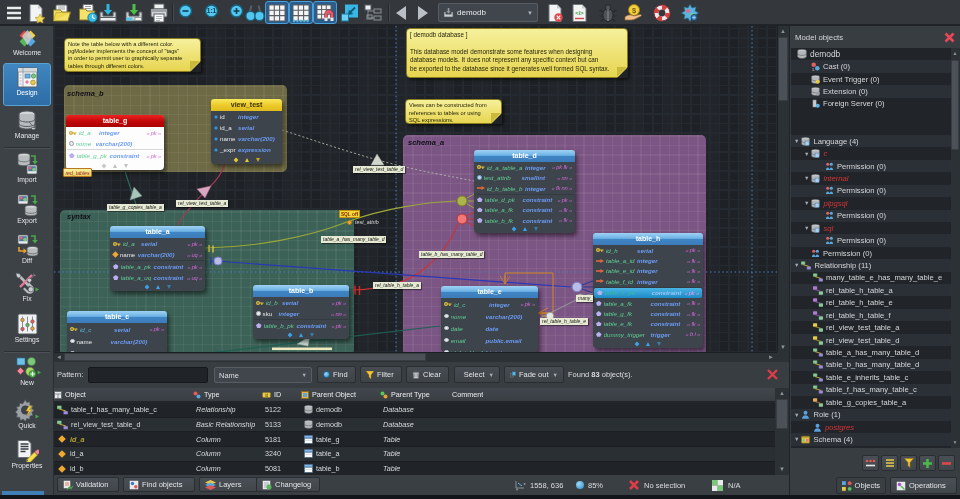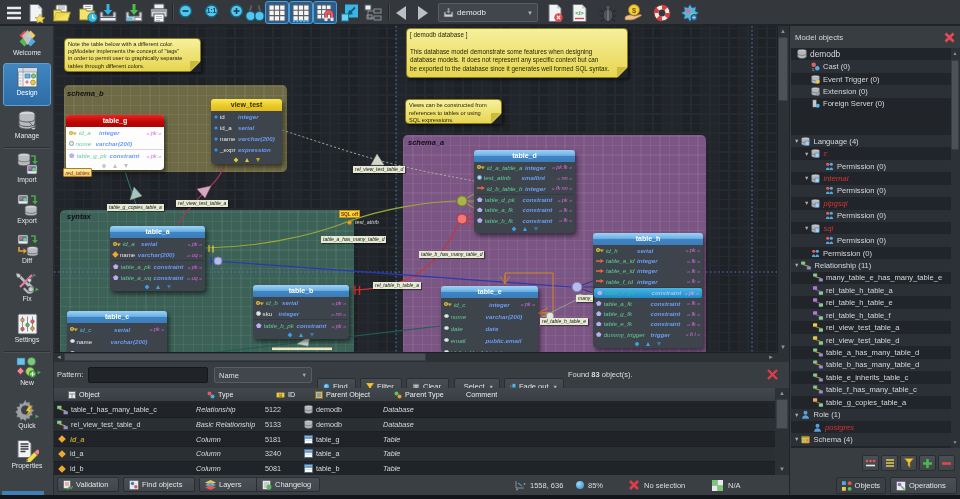--- a/index.html
+++ b/index.html
@@ -48,21 +48,21 @@
 .note{position:absolute;background:linear-gradient(#f6f09c,#e7d550);border:1px solid #8a7d1e;border-radius:4px;color:#25250a;font-size:5.9px;line-height:7.8px;padding:2px 3px;box-shadow:2px 2px 3px rgba(0,0,0,.5)}
 .note i{position:absolute;right:-1px;bottom:-1px;width:11px;height:11px;background:#1e2226;clip-path:polygon(100% 0,100% 100%,0 100%)}
 .note b{position:absolute;right:0;bottom:0;width:10px;height:10px;background:#c9b93c;clip-path:polygon(0 0,100% 0,0 100%)}
 .rlab{position:absolute;background:#e6e9d4;color:#16160e;font-style:italic;font-size:5px;line-height:7px;padding:0 2px;box-shadow:1px 1px 1px rgba(0,0,0,.45);white-space:nowrap;z-index:6}
 
 .sb{position:absolute;background:#2c3136}
 .sbh{position:absolute;background:#4b5157;border:1px solid #383d42;border-radius:1px}
 .sbarr{position:absolute;color:#8d9399;font-size:6px;line-height:8px;text-align:center}
 
 #findbar{position:absolute;left:54px;top:362px;width:735px;height:26px;background:#383d42;color:#dcdee0;font-size:7.5px}
-.btn{position:absolute;top:16px;height:17px;background:linear-gradient(#474c52,#3e4348);border:1px solid #2a2e32;border-radius:2px;color:#e2e4e6;font-size:7.5px;display:flex;align-items:center;padding:0 5px;gap:3px}
+.btn{position:absolute;top:4px;height:17px;background:linear-gradient(#474c52,#3e4348);border:1px solid #2a2e32;border-radius:2px;color:#e2e4e6;font-size:7.5px;display:flex;align-items:center;padding:0 5px;gap:3px}
 #objtable{position:absolute;left:54px;top:388px;width:735px;height:87px;background:#24282c;font-size:7.2px;color:#d8dadc}
 .oth{position:absolute;left:0;top:0;width:735px;height:14px;background:linear-gradient(#42474d,#393e43);border-bottom:1px solid #22262a;display:flex;align-items:center;color:#eceeF0}
 .otr{position:absolute;left:0;width:721px;height:14.7px;display:flex;align-items:center;border-bottom:1px solid #1b1f23}
 .cell{display:flex;align-items:center;gap:3px;overflow:hidden;white-space:nowrap}
 #statusbar{position:absolute;left:54px;top:475px;width:906px;height:20px;background:#3a3f44;color:#dcdee0;font-size:7.5px}
 #bottomstrip{position:absolute;left:0;top:495px;width:960px;height:4px;background:#121519}
 .sbtn{position:absolute;top:2px;height:15px;font-size:7.5px;color:#e2e4e6;background:linear-gradient(#4a4f55,#41464b);border:1px solid #2a2e32;border-radius:2px;display:flex;align-items:center;padding:0 5px;gap:3px}
 
 #rpanel{position:absolute;left:789px;top:26px;width:171px;height:469px;background:#383d42;border-left:1px solid #202428}
 #tree{position:absolute;left:1px;top:22px;width:160px;height:400px;background:#212529;overflow:hidden;font-size:7.6px;color:#d6d8da}
@@ -799,21 +799,21 @@
         <rect x="0.5" y="3" width="5" height="5.5" fill="#4a5056" stroke="#7a8086" stroke-width=".6"></rect>
         <rect x="3.5" y="0.5" width="5" height="5.5" fill="#58b8e8" stroke="#2a6a92" stroke-width=".6"></rect>
       </svg>Fade out<span style="color:#aab0b6;font-size:5.5px;margin-left:1px">▼</span></div>
  <span class="abs" style="left:514px;top:8px">Found <b>83</b> object(s).</span>
  <svg class="abs" style="left:712px;top:6px" width="13" height="13" viewBox="0 0 13 13">
       <path d="M2 2l9 9M11 2l-9 9" stroke="#e03c48" stroke-width="2.4"></path>
     </svg>
 </div>
 <div id="objtable">
  <div class="oth">
-  <span class="cell" style="margin-left:14px;width:139px"><svg width="8" height="8" viewBox="0 0 8 8">
+  <span class="cell" style="margin-left:0;width:139px"><svg width="8" height="8" viewBox="0 0 8 8">
           <rect x=".5" y=".5" width="7" height="7" fill="#e8eaec" stroke="#6a6e72"></rect>
           <path d="M.5 3h7M4 3v4.5" stroke="#6a6e72" stroke-width=".7"></path>
         </svg>Object</span>
   <span class="cell" style="width:69px"><svg width="8" height="8" viewBox="0 0 8 8">
           <circle cx="2.5" cy="2.5" r="2" fill="#e85858"></circle>
           <circle cx="5.5" cy="5.5" r="2" fill="#58a8e0"></circle>
         </svg>Type</span>
   <span class="cell" style="width:39px"><svg width="9" height="8" viewBox="0 0 9 8">
           <rect x=".5" y="1.5" width="8" height="5" rx="1" fill="#e8ca4a" stroke="#8a7420" stroke-width=".6"></rect>
           <text x="4.5" y="5.8" font-size="4.5" fill="#6a5a10" text-anchor="middle" font-family="Liberation Sans">id</text>

